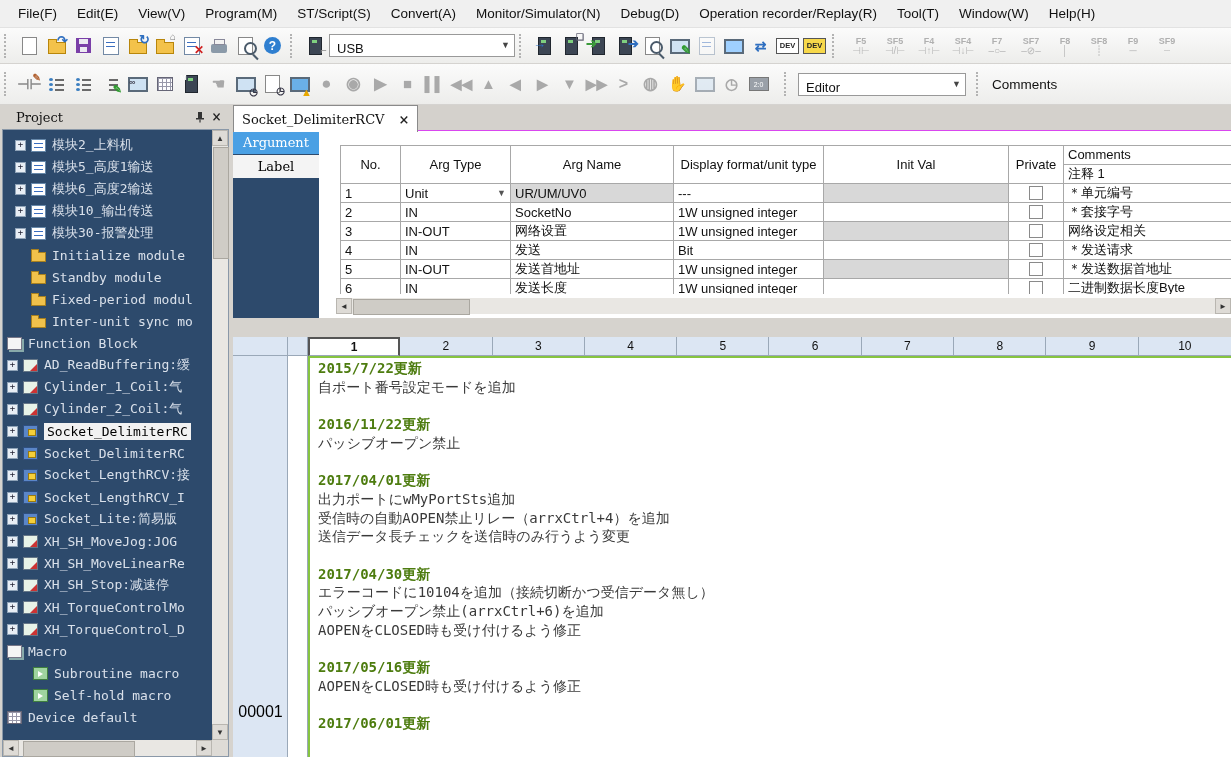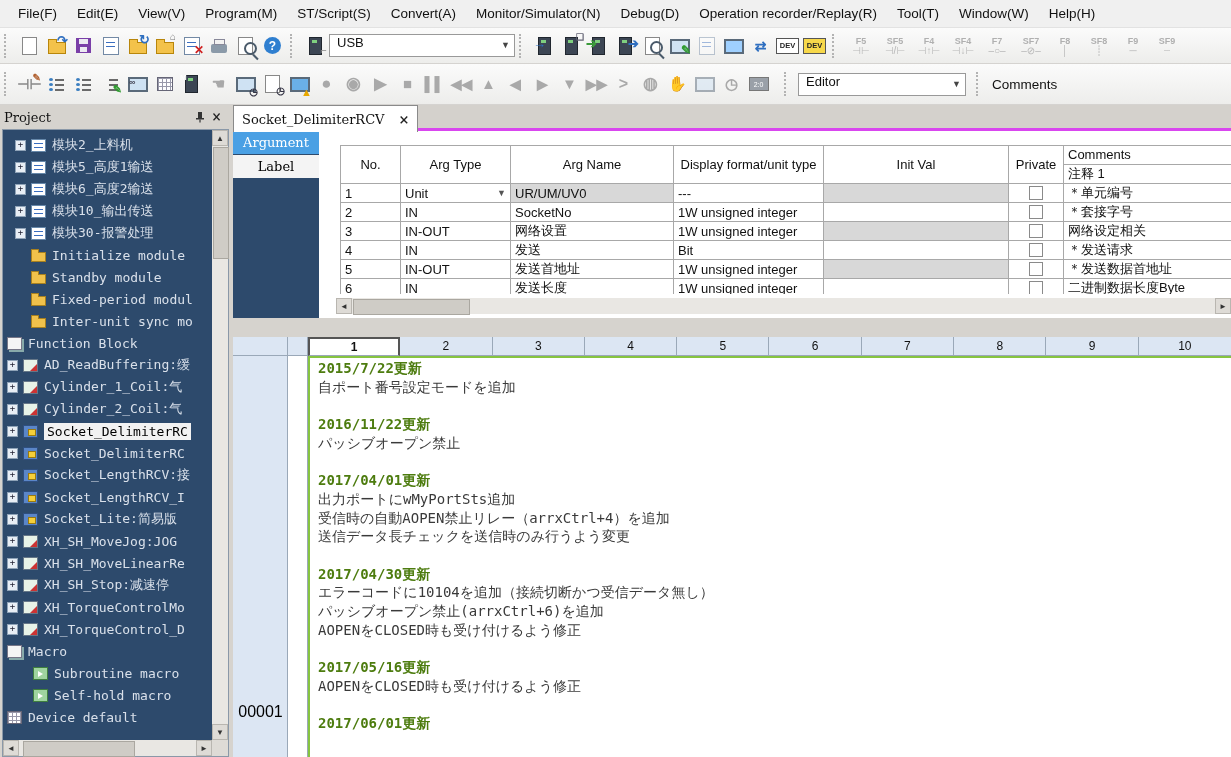--- a/index.html
+++ b/index.html
@@ -8,21 +8,21 @@
   #menubar{position:absolute;left:0;top:0;width:1231px;height:28px;background:#f0f0f0;border-bottom:1px solid #e2e2e2;display:flex;align-items:center;padding-left:8px;box-sizing:border-box}
   .mi{padding:0 10px;height:22px;display:flex;align-items:center;font-size:13.5px;cursor:default;white-space:nowrap}
   
   .tbar{position:absolute;left:0;width:1231px;background:linear-gradient(#fbfbfb,#ededeb);border-bottom:1px solid #d5d3d0;display:flex;align-items:center;box-sizing:border-box}
   #tb1{top:28px;height:36px}
   #tb2{top:64px;height:41px}
   .grip{width:5px;height:24px;border-left:2px dotted #b3b3b3;margin:0 5px 0 4px;flex:none}
   .tb{width:27px;height:27px;display:flex;align-items:center;justify-content:center;position:relative;flex:none;border-radius:3px}
   .gly{font-size:14px;line-height:14px;font-weight:bold}
   .gray{color:#a9a9a9}
-  .combo{height:23px;background:#fff;border:1px solid #999;display:flex;align-items:flex-start;box-sizing:border-box;padding-left:7px;font-size:13px;position:relative;flex:none}
+  .combo{height:23px;background:#fff;border:1px solid #999;display:flex;align-items:flex-end;box-sizing:border-box;padding-left:7px;font-size:13px;position:relative;flex:none}
   .combo .ca{position:absolute;right:4px;top:5px;font-size:9px;color:#444}
   
   .pge{width:13px;height:16px;background:#fff;border:1px solid #888}
   .fol{width:16px;height:10px;background:#f3c24a;border:1px solid #b8860b;position:relative;margin-top:5px}
   .fol::before{content:"";position:absolute;top:-4px;left:-1px;width:7px;height:3px;background:#f3c24a;border:1px solid #b8860b;border-bottom:none}
   .flp{width:15px;height:15px;background:#7a3fa8;position:relative}
   .flp::before{content:"";position:absolute;top:1px;left:3px;right:3px;height:5px;background:#eceaf2}
   .flp::after{content:"";position:absolute;bottom:1px;left:4px;right:4px;height:5px;background:#eceaf2}
   .prn{width:16px;height:9px;background:#8b9aa9;border-radius:2px;position:relative;margin-top:6px}
   .prn::before{content:"";position:absolute;top:-5px;left:3px;width:9px;height:4px;background:#f2f2f2;border:1px solid #889}
@@ -37,21 +37,21 @@
   .devb{width:21px;height:14px;border:1px solid #555;background:#fff;font-size:7.5px;font-weight:bold;display:flex;align-items:center;justify-content:center;color:#222}
   .devb.y{background:#f7d84a}
   .ov{position:absolute;font-weight:bold}
   .lst{width:15px;height:14px;position:relative}
   .lst i{position:absolute;left:0;width:4px;height:3px;background:#3a7ec0;border-radius:50%}
   .lst b{position:absolute;left:6px;width:9px;height:2px;background:#6a6a6a}
   .fk{width:34px;flex:none;text-align:center;color:#b0b0b0;font-size:9px;line-height:10px;font-weight:bold}
   .fk .sym{font-size:10px;color:#b8b8b8;font-weight:normal}
   
   #pp{position:absolute;left:0;top:105px;width:229px;height:652px}
-  #pph{position:absolute;left:0;top:0;right:0;height:24px;display:flex;align-items:center;padding:0 4px;box-sizing:border-box;font-family:"DejaVu Serif",serif;font-size:13px}
+  #pph{position:absolute;left:12px;top:0;right:0;height:24px;display:flex;align-items:center;padding:0 4px;box-sizing:border-box;font-family:"DejaVu Serif",serif;font-size:13px}
   #pph .sp{flex:1}
   #pph .hb{width:17px;height:16px;display:flex;align-items:center;justify-content:center;color:#222;font-weight:bold;font-size:12px}
   #ppb{position:absolute;left:2px;top:24px;right:0;bottom:0;background:#2d4a6c;border:1px solid #8a98a8;box-sizing:border-box}
   #tree{position:absolute;left:0;top:4px;right:16px;bottom:16px;overflow:hidden;font-family:"DejaVu Sans Mono",monospace;font-size:13px;color:#d9e0ea}
   .trow{height:22px;display:flex;align-items:center;white-space:nowrap;cursor:default}
   .trow.sel .tlabel{background:#f2f2f2;color:#000;padding:1px 3px}
   .texp{width:9px;height:9px;background:#e8eef5;border:1px solid #8fa3b8;color:#223;font-size:9px;line-height:7px;text-align:center;margin-right:5px;flex:none;box-sizing:content-box}
   .tpad1{padding-left:4px}.tpad2{padding-left:12px}.tpad2f{padding-left:28px}.tpad2m{padding-left:30px}
   .tico{width:15px;height:13px;margin-right:6px;flex:none;position:relative;box-sizing:border-box}
   .tico.ladder{background:#fff;border:1px solid #6688aa}
@@ -71,21 +71,21 @@
   .sbh{display:flex;align-items:center;justify-content:center;color:#333;font-size:8px;background:#dedbd6;border:1px solid #b9b6b0;box-sizing:border-box}
   #tvsb{right:0;top:0;width:16px;bottom:16px}
   #tvsb .sbh{width:16px;height:16px}
   #tvsb .thumb{position:absolute;left:1px;top:17px;width:14px;height:110px;background:#cfccc6;border:1px solid #aaa7a0}
   #thsb{left:0;bottom:0;right:16px;height:16px;display:flex;align-items:center}
   #thsb .sbh{width:16px;height:16px;flex:none}
   #thsb .thumb{position:absolute;left:20px;top:1px;width:110px;height:14px;background:#cfccc6;border:1px solid #aaa7a0}
   #tcorner{right:0;bottom:0;width:16px;height:16px;background:#dedbd6}
   
   #splitter{position:absolute;left:229px;top:105px;width:4px;height:652px;background:#d6d3ce}
-  #tabbar{position:absolute;left:233px;top:105px;width:998px;height:26px;background:#d4d1cc;border-bottom:3px solid #d946ef;box-sizing:border-box}
+  #tabbar{position:absolute;left:233px;top:105px;width:998px;height:26px;background:#d4d1cc;border-bottom:1px solid #d946ef;box-sizing:border-box}
   #tab0{position:absolute;left:0;top:0;height:26px;background:#fff;border:1px solid #8a8a8a;border-bottom:none;display:flex;align-items:center;padding:0 8px;font-family:"DejaVu Serif",serif;font-size:13px;gap:14px;z-index:2}
   #tab0 .x{font-size:13px;font-weight:bold;color:#222}
   #argtabs{position:absolute;left:233px;top:131px;width:86px;height:188px;background:#2d4a6c}
   .atab{height:23px;display:flex;align-items:center;justify-content:center;font-family:"DejaVu Serif",serif;font-size:13px;border-bottom:1px solid #2d4a6c}
   .atab.on{background:#4aa0e4;color:#fff}
   .atab.off{background:#f4f4f4;color:#000}
   #tblregion{position:absolute;left:319px;top:131px;width:912px;height:187px;background:#fff}
   
   #argtable{position:absolute;left:233px;top:131px}
   .tr{display:flex}

